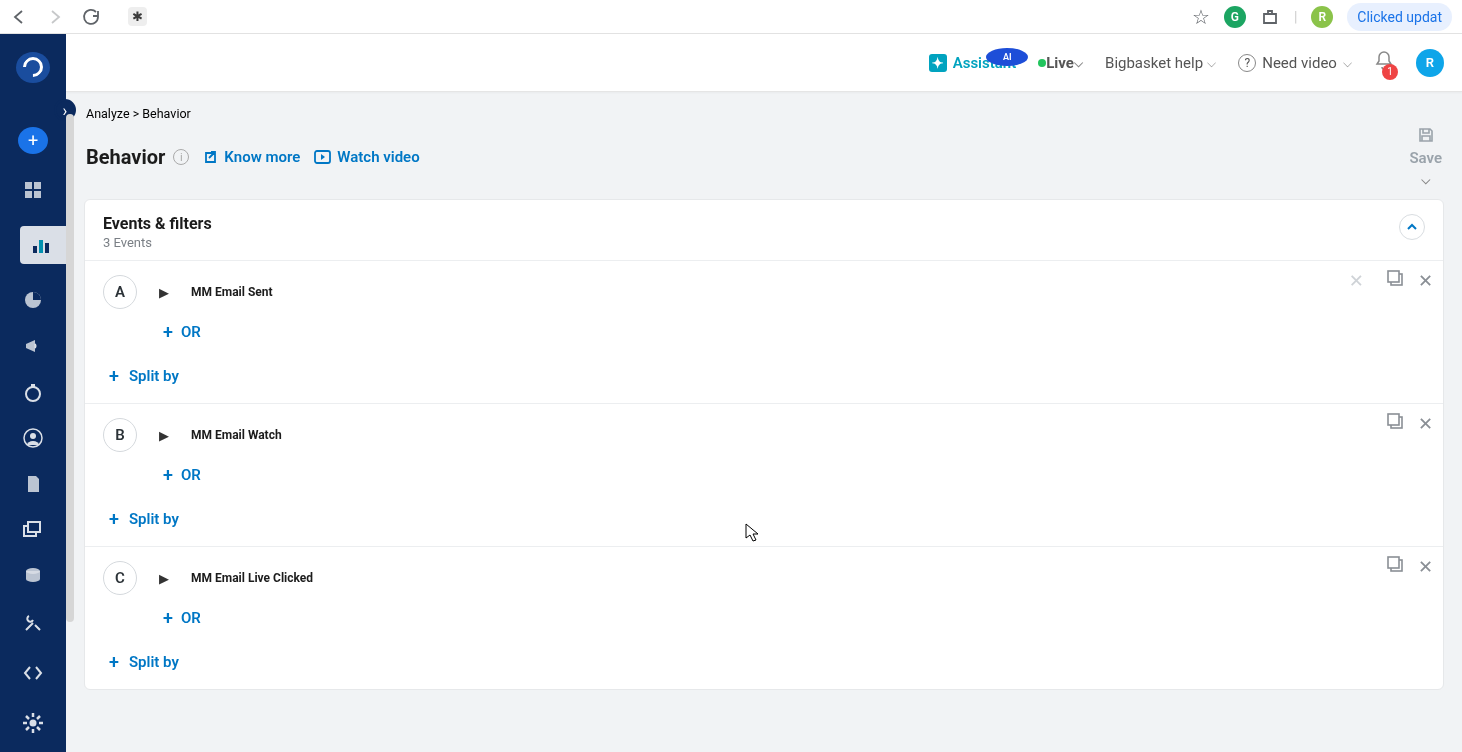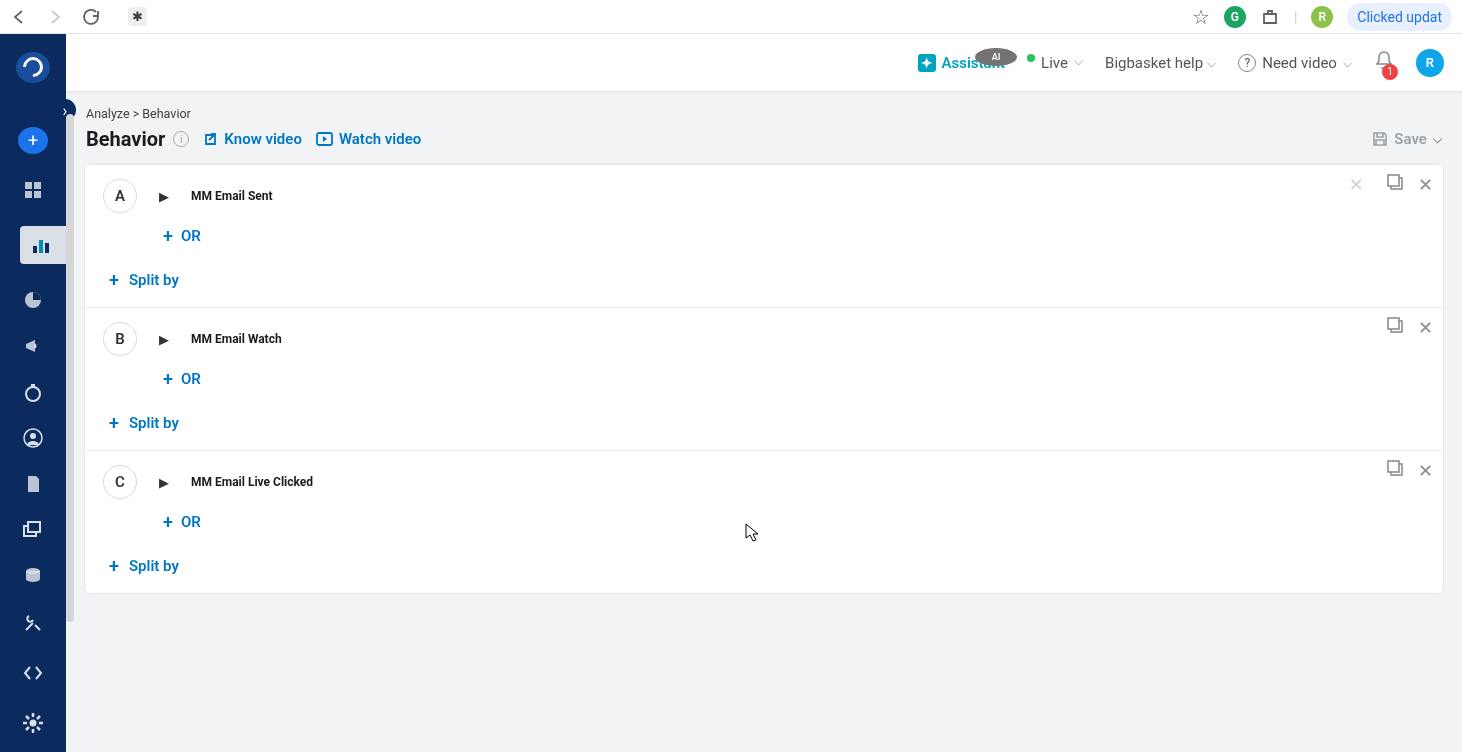--- a/index.html
+++ b/index.html
@@ -27,39 +27,39 @@
   .side-icon.active-wrap { background:#fff; width:46px; height:42px; border-radius:4px 0 0 4px; margin-left:20px; align-self:flex-start; padding-left:10px; justify-content:flex-start;}
   .side-bottom { margin-top:auto; padding-bottom:18px; display:flex; flex-direction:column; align-items:center; gap:28px;}
   .sidebar-track { position:absolute; right:-8px; top:80px; bottom:130px; width:8px; background:#d6d6d6; border-radius:4px;}
 
   .main { flex:1; background:#f1f3f5; display:flex; flex-direction:column; overflow:hidden; }
 
   
   .top-header { height:58px; background:#fff; display:flex; align-items:center; justify-content:flex-end; padding:0 18px; gap:22px; border-bottom:1px solid #e5e5e5; box-shadow: 0 1px 2px rgba(0,0,0,.04);}
   .assistant { display:flex; align-items:center; gap:6px; color:#00a3bf; font-weight:600; font-size:15px; position:relative;}
   .assistant .box { width:18px; height:18px; background:#00a3bf; border-radius:3px; display:flex; align-items:center; justify-content:center; color:#fff; font-size:14px;}
-  .assistant .ai-badge { position:absolute; top:-6px; right:-12px; width:42px; height:18px; background:#737373; border-radius:50%; color:#fff; font-size:9px; display:flex; align-items:center; justify-content:center;}
-  .live { display:flex; gap:6px; color:#555; font-size:15px; }
+  .assistant .ai-badge { position:absolute; top:-6px; right:-12px; width:42px; height:18px; background:#1d4ed8; border-radius:50%; color:#fff; font-size:9px; display:flex; align-items:center; justify-content:center;}
+  .live { display:flex; align-items:center; color:#555; font-size:15px;font-weight:bold; }
   .dot-green { width:8px; height:8px; background:#22c55e; border-radius:50%; }
   .workspace { color:#555; font-size:15px; display:flex; align-items:center; gap:4px;}
   .needhelp { color:#555; font-size:15px; display:flex; align-items:center; gap:6px;}
   .bell-wrap { position:relative; }
   .bell-badge { position:absolute; bottom:-4px; right:-4px; width:16px; height:16px; background:#ef4444; border-radius:50%; color:#fff; font-size:10px; display:flex; align-items:center; justify-content:center;}
   .user-avatar { width:28px; height:28px; background:#0ea5e9; color:#fff; border-radius:50%; display:flex; align-items:center; justify-content:center; font-size:13px; font-weight:600;}
   .chev { font-size:12px; color:#888; }
 
   
   .page-head { padding:14px 20px 12px; }
-  .breadcrumb { font-size:12.5px; color:#404040; }
+  .breadcrumb { font-size:12.5px; color:#000000; }
   .title-row { display:flex; align-items:center; gap:14px; margin-top:6px; justify-content:space-between;}
   .title-left { display:flex; align-items:center; gap:14px;}
   .page-title { font-size:20px; font-weight:700; color:#1c1c1c;}
   .info-icon { width:16px;height:16px;border:1.5px solid #aaa;border-radius:50%; color:#aaa; font-size:11px; display:flex; align-items:center; justify-content:center; margin-left:-6px;}
   .link-btn { color:#0077c5; font-size:15px; font-weight:600; display:flex; align-items:center; gap:6px; }
-  .save-btn { color:#9aa3ab; font-size:15px; font-weight:600; display:flex; align-items:center; gap:6px;}
+  .save-btn { color:#9aa3ab; font-size:15px; font-weight:600; display:flex; align-items:center; gap:6px;flex-direction:column;}
 
   
   .content { padding: 0 18px 18px; overflow:auto; }
   .panel { background:#fff; border-radius:6px; border:1px solid #e6e8ea; }
   .panel-head { padding:14px 18px 10px; display:flex; justify-content:space-between; align-items:flex-start;}
   .panel-title { font-size:16px; font-weight:700; color:#1c1c1c;}
   .panel-sub { font-size:13px; color:#7a7f85; margin-top:2px;}
   .collapse-btn { width:26px; height:26px; border:1px solid #d9dde1; border-radius:50%; display:flex; align-items:center; justify-content:center; color:#0077c5;}
 
   .event-block { padding:14px 18px 18px; border-top:1px solid #eceef0; position:relative;}
@@ -250,21 +250,21 @@
         <span>Behavior</span>
       </div>
       <div class="title-row">
         <div class="title-left">
           <span class="page-title">Behavior</span>
           <span class="info-icon">i</span>
           <span class="link-btn">
             <svg width="15" height="15">
                 <path d="M3 3 h9 v9 h-9 z M6 8 L12 2 M8 2 h4 v4" stroke="#0077c5" stroke-width="1.8" fill="none"></path>
               </svg>
-            <span>Know video</span>
+            <span>Know more</span>
           </span>
           <span class="link-btn">
             <svg width="17" height="14">
                 <rect x="1" y="1" width="15" height="12" rx="2" stroke="#0077c5" stroke-width="1.8" fill="none"></rect>
                 <path d="M7 4 L11 7 L7 10 z" fill="#0077c5"></path>
               </svg>
             <span>Watch video</span>
           </span>
         </div>
         <div class="save-btn">
@@ -272,20 +272,31 @@
               <path d="M2 2 h10 l2 2 v10 h-12 z M5 2 v4 h6 v-4 M4 14 v-5 h8 v5" stroke="#9aa3ab" stroke-width="1.6" fill="none"></path>
             </svg>
           <span>Save</span>
           <span class="chev">⌵</span>
         </div>
       </div>
     </div>
 
     <div class="content">
       <div class="panel">
+        <div class="panel-head">
+          <div>
+            <div class="panel-title">Events &amp; filters</div>
+            <div class="panel-sub">3 Events</div>
+          </div>
+          <div class="collapse-btn">
+            <svg width="12" height="10">
+                <path d="M2 7 L6 3 L10 7" stroke="#0077c5" stroke-width="2" fill="none"></path>
+              </svg>
+          </div>
+        </div>
 
         <div class="event-block">
           <div class="event-actions">
             <span class="x-light">✕</span>
             <span><svg width="18" height="18">
                   <rect x="5" y="5" width="11" height="11" stroke="#8a8f95" stroke-width="1.6" fill="none"></rect>
                   <rect x="2" y="2" width="11" height="11" stroke="#8a8f95" stroke-width="1.6" fill="#fff"></rect>
                 </svg></span>
             <span style="font-size:18px;">✕</span>
           </div>

